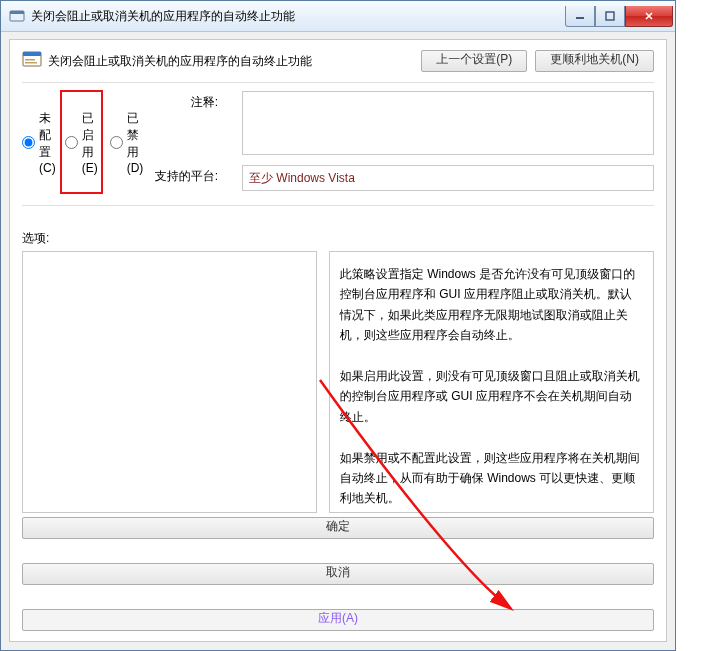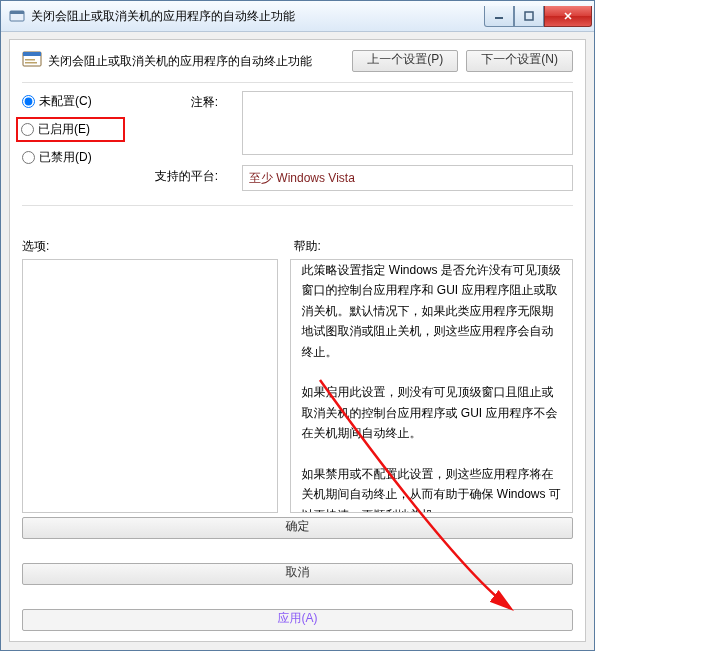--- a/index.html
+++ b/index.html
@@ -1,45 +1,45 @@
 <!DOCTYPE html>
 <html><head>
 <meta charset="utf-8">
 <style>
   html,body{margin:0;padding:0;font-family:"Microsoft YaHei","Segoe UI",Tahoma,sans-serif;font-size:12px;color:#000;background:#fff;}
-  .window{width:595px;height:651px;box-sizing:border-box;border:1px solid #5a7ca0;background:linear-gradient(#e8f1fb,#d7e4f2 30px,#f0f0f0 30px,#f0f0f0);position:relative;}
+  .window{width:676px;height:651px;box-sizing:border-box;border:1px solid #5a7ca0;background:linear-gradient(#e8f1fb,#d7e4f2 30px,#f0f0f0 30px,#f0f0f0);position:relative;}
   .titlebar{height:30px;display:flex;align-items:center;background:linear-gradient(#f7fbff,#dce9f7);border-bottom:1px solid #b8c7d8;}
   .titlebar .ticon{width:16px;height:16px;margin:0 6px 0 8px;display:flex;align-items:center;justify-content:center;}
   .titlebar .ttext{flex:1;font-size:12px;color:#000;}
   .winbtns{display:flex;height:20px;margin-right:2px;}
   .winbtn{width:28px;height:20px;border:1px solid #6f8ba8;border-top:none;background:linear-gradient(#eef5fc,#cfe0f1);display:flex;align-items:center;justify-content:center;font-size:10px;color:#405c78;}
   .winbtn.min{border-radius:0 0 0 3px;}
   .winbtn.close{width:46px;border-radius:0 0 3px 0;background:linear-gradient(#f07a74,#d9403a 49%,#c6241e 50%,#e25650);border-color:#8a2e2a;color:#fff;font-weight:bold;}
   .client{position:absolute;left:8px;right:8px;top:38px;bottom:8px;background:#fff;border:1px solid #c9c9c9;box-sizing:border-box;padding:10px 12px 10px 12px;display:flex;flex-direction:column;}
   .hdr{display:flex;align-items:flex-start;}
   .hdr .hicon{width:20px;height:20px;margin-right:6px;flex:none;}
   .hdr .htxt{flex:1;font-size:12px;padding-top:3px;}
   .hdr .navbtns{display:flex;gap:8px;margin-left:auto;}
   .btn{height:22px;padding:0 14px;border:1px solid #adadad;background:linear-gradient(#f7f7f7,#e6e6e6);font-size:12px;color:#333;display:inline-flex;align-items:flex-start;justify-content:center;border-radius:2px;}
   .btn[disabled]{color:#8b5cf6;background:#f4f4f4;}
   .sep{height:1px;background:#e0e0e0;margin:10px 0 8px 0;}
   .row1{display:flex;gap:16px;}
-  .radios{width:100px;flex:none;display:flex;flex-direction:column;gap:10px;padding-top:2px;}
+  .radios{width:100px;flex:none;display:flex;flex-direction:row;gap:10px;padding-top:2px;}
   .radio{display:flex;align-items:center;gap:4px;}
   .radio input{margin:0;}
   .radio.highlight{outline:2px solid #e11;outline-offset:1px;padding:1px 2px;margin-left:-3px;}
   .fields{flex:1;display:flex;flex-direction:column;gap:10px;}
   .frow{display:flex;align-items:flex-start;gap:24px;}
   .flabel{width:80px;text-align:right;flex:none;padding-top:3px;}
   .comment{flex:1;height:62px;border:1px solid #c9c9c9;background:#fff;}
   .platform{flex:1;height:20px;border:1px solid #c9c9c9;background:#fff;padding:2px 6px;font-size:12px;color:#7f1d1d;display:flex;align-items:center;}
-  .row2{display:flex;gap:20px;margin-top:24px;}
+  .row2{display:flex;gap:20px;margin-top:16px;}
   .colhdr{font-size:12px;margin-bottom:4px;}
   .panes{display:flex;gap:12px;flex:1;min-height:0;}
-  .pane{flex:1;border:1px solid #c9c9c9;background:#fff;padding:0 10px;font-size:12px;line-height:1.7;overflow:auto;}
+  .pane{flex:1;border:1px solid #c9c9c9;background:#fff;padding:12px 10px;font-size:12px;line-height:1.7;overflow:auto;}
   .pane.left{flex:0.9;}
   .buttons{display:flex;justify-content:flex-end;gap:24px;margin-top:4px;flex-direction:column;}
   .arrow{position:absolute;pointer-events:none;}
 </style>
 </head>
 <body>
 
 <div class="window">
   <div class="titlebar">
     <span class="ticon">
@@ -77,21 +77,21 @@
             <rect x="3" y="9" width="10" height="1.5" fill="#bda36a"></rect>
             <rect x="3" y="12" width="12" height="1.5" fill="#bda36a"></rect>
           </svg>
       </span>
       <div class="htxt">关闭会阻止或取消关机的应用程序的自动终止功能</div>
       <div class="navbtns">
         <button class="btn">
             <span>上一个设置(P)</span>
           </button>
         <button class="btn">
-            <span>下一个设置(N)</span>
+            <span>更顺利地关机(N)</span>
           </button>
       </div>
     </div>
 
     <div class="sep"></div>
 
     <div class="row1">
       <div class="radios">
         <label class="radio">
           <input type="radio" name="st" checked="" style="">
@@ -119,23 +119,20 @@
         </div>
       </div>
     </div>
 
     <div class="sep" style="margin-top:14px;"></div>
 
     <div class="row2">
       <div style="flex:0.9">
           <div class="colhdr">选项:</div>
         </div>
-      <div style="flex:1">
-          <div class="colhdr">帮助:</div>
-        </div>
     </div>
 
     <div class="panes">
       <div class="pane left"></div>
       <div class="pane">
         <div>此策略设置指定 Windows 是否允许没有可见顶级窗口的控制台应用程序和 GUI 应用程序阻止或取消关机。默认情况下，如果此类应用程序无限期地试图取消或阻止关机，则这些应用程序会自动终止。</div><br>
         <div>如果启用此设置，则没有可见顶级窗口且阻止或取消关机的控制台应用程序或 GUI 应用程序不会在关机期间自动终止。</div><br>
         <div>如果禁用或不配置此设置，则这些应用程序将在关机期间自动终止，从而有助于确保 Windows 可以更快速、更顺利地关机。</div>
       </div>
     </div>

